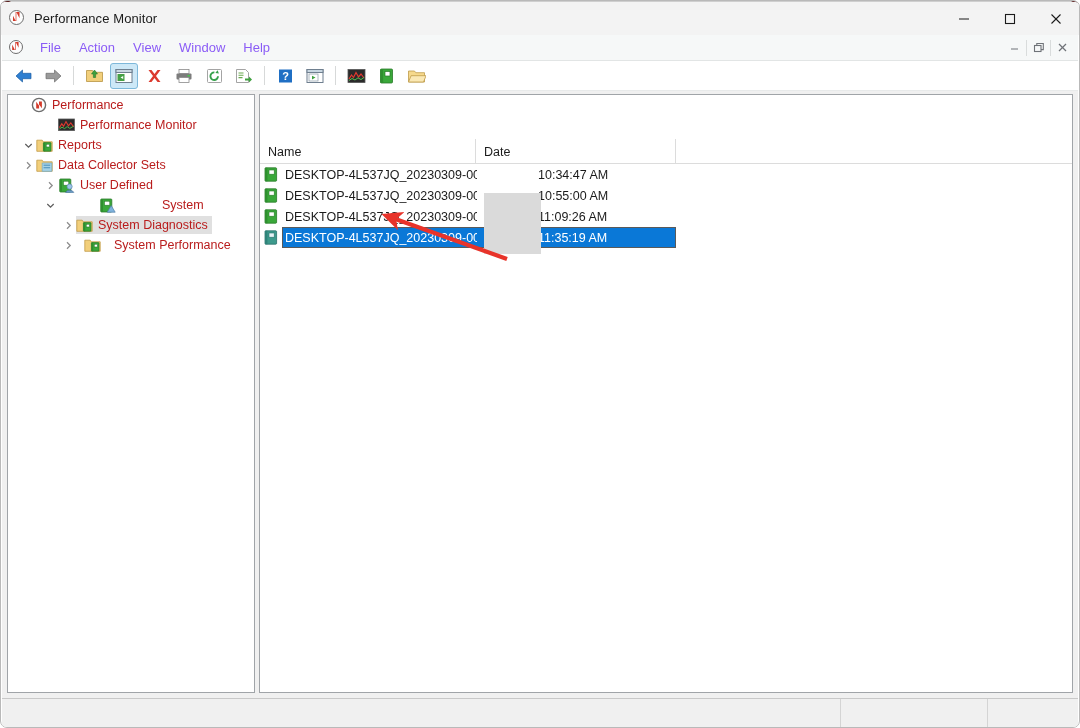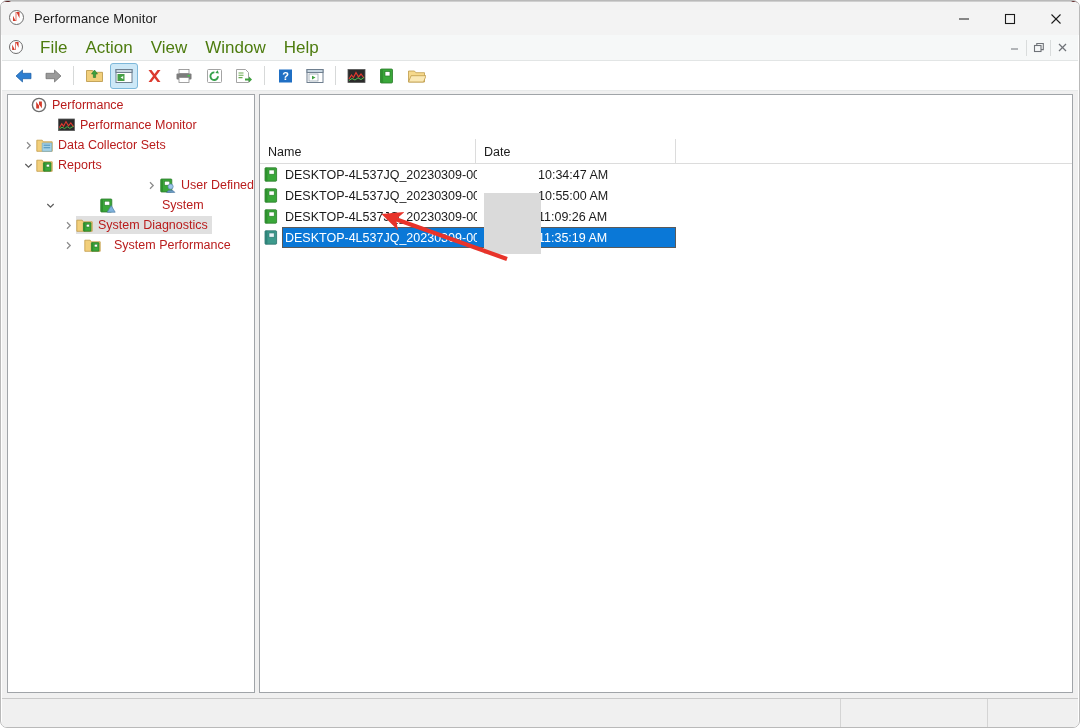--- a/index.html
+++ b/index.html
@@ -95,22 +95,22 @@
   }
   #menubar-sysicon {
     width: 16px; height: 16px;
     margin-left: 7px; margin-right: 6px;
     flex: 0 0 auto;
   }
   .perf-icon-circle.small { width: 14px; height: 14px; border-width: 1.5px; }
   .perf-icon-circle.small::after { left: 2.2px; top: 1.4px; width: 6.4px; height: 8.3px; }
   .menu-item {
     padding: 3px 9px;
-    font-size: 17px;
-    color: #4d7c0f;
+    font-size: 13px;
+    color: #8b5cf6;
     line-height: 16px;
     white-space: nowrap;
   }
   #mdi-controls {
     margin-left: auto;
     display: flex;
     align-items: center;
     height: 26px;
     padding-right: 4px;
   }
@@ -509,52 +509,52 @@
             <polyline points="1.4,9.6 3.8,5.8 5.6,8.2 8,3.6 10.4,7.8 12.8,5 15.6,8.8" fill="none" stroke="#e03a2f" stroke-width="1.1"></polyline>
             <polyline points="1.4,11 4,9.2 6.6,10.6 9.2,8.6 11.8,10.4 15.6,8.2" fill="none" stroke="#4fc34f" stroke-width="0.9"></polyline>
           </svg>
         </span>
         <span class="tree-label">Performance Monitor</span>
       </div>
 
       <div class="tree-row" style="padding-left:12px;">
         <span class="expander">
           <svg width="9" height="9" viewBox="0 0 9 9">
+              <polyline points="1.3,3 4.5,6.2 7.7,3" fill="none" stroke="#5f5f5f" stroke-width="1.3"></polyline>
+            </svg>
+        </span>
+        <span class="tree-icon">
+          <svg width="17" height="15" viewBox="0 0 17 15">
+            <path d="M0.8 2.2 h5.4 l1.2 1.6 h8.8 v9.5 h-15.4 Z" fill="#f2cf7b" stroke="#c29a46" stroke-width="0.8"></path>
+            <rect x="7.4" y="4.6" width="7.6" height="8.6" rx="0.6" fill="#3aa83a" stroke="#2a7a2a" stroke-width="0.7"></rect>
+            <rect x="7.4" y="4.6" width="1.8" height="8.6" fill="#2f8f2f"></rect>
+            <rect x="10.2" y="6.2" width="3.3" height="2.8" fill="#ffffff" stroke="#2a7a2a" stroke-width="0.6"></rect>
+          </svg>
+        </span>
+        <span class="tree-label">Reports</span>
+      </div>
+
+      <div class="tree-row" style="padding-left:12px;">
+        <span class="expander">
+          <svg width="9" height="9" viewBox="0 0 9 9">
               <polyline points="3,1.3 6.2,4.5 3,7.7" fill="none" stroke="#8d8d8d" stroke-width="1.3"></polyline>
             </svg>
         </span>
         <span class="tree-icon">
           <svg width="17" height="15" viewBox="0 0 17 15">
             <path d="M0.8 2.2 h5.4 l1.2 1.6 h8.8 v9.5 h-15.4 Z" fill="#f2cf7b" stroke="#c29a46" stroke-width="0.8"></path>
             <path d="M6.2 5 h9.6 v8.3 h-9.6 Z" fill="#9fd3ef" stroke="#6aa8cc" stroke-width="0.7" opacity="0.92"></path>
             <rect x="7.6" y="6.6" width="6.6" height="1.3" fill="#5f9ec4"></rect>
             <rect x="7.6" y="9" width="6.6" height="1.3" fill="#5f9ec4"></rect>
           </svg>
         </span>
         <span class="tree-label">Data Collector Sets</span>
       </div>
 
-      <div class="tree-row" style="padding-left:12px;">
-        <span class="expander">
-          <svg width="9" height="9" viewBox="0 0 9 9">
-              <polyline points="1.3,3 4.5,6.2 7.7,3" fill="none" stroke="#5f5f5f" stroke-width="1.3"></polyline>
-            </svg>
-        </span>
-        <span class="tree-icon">
-          <svg width="17" height="15" viewBox="0 0 17 15">
-            <path d="M0.8 2.2 h5.4 l1.2 1.6 h8.8 v9.5 h-15.4 Z" fill="#f2cf7b" stroke="#c29a46" stroke-width="0.8"></path>
-            <rect x="7.4" y="4.6" width="7.6" height="8.6" rx="0.6" fill="#3aa83a" stroke="#2a7a2a" stroke-width="0.7"></rect>
-            <rect x="7.4" y="4.6" width="1.8" height="8.6" fill="#2f8f2f"></rect>
-            <rect x="10.2" y="6.2" width="3.3" height="2.8" fill="#ffffff" stroke="#2a7a2a" stroke-width="0.6"></rect>
-          </svg>
-        </span>
-        <span class="tree-label">Reports</span>
-      </div>
-
-      <div class="tree-row" style="padding-left:34px;justify-content:flex-end;">
+      <div class="tree-row" style="padding-left:34px;">
         <span class="expander">
           <svg width="9" height="9" viewBox="0 0 9 9">
               <polyline points="3,1.3 6.2,4.5 3,7.7" fill="none" stroke="#8d8d8d" stroke-width="1.3"></polyline>
             </svg>
         </span>
         <span class="tree-icon">
           <svg width="16" height="15" viewBox="0 0 16 15">
             <rect x="0.8" y="1" width="11" height="13" rx="0.8" fill="#3aa83a" stroke="#2a7a2a" stroke-width="0.8"></rect>
             <rect x="0.8" y="1" width="2.2" height="13" fill="#2f8f2f"></rect>
             <rect x="4.4" y="3.2" width="5.4" height="4" fill="#ffffff" stroke="#2a7a2a" stroke-width="0.6"></rect>

